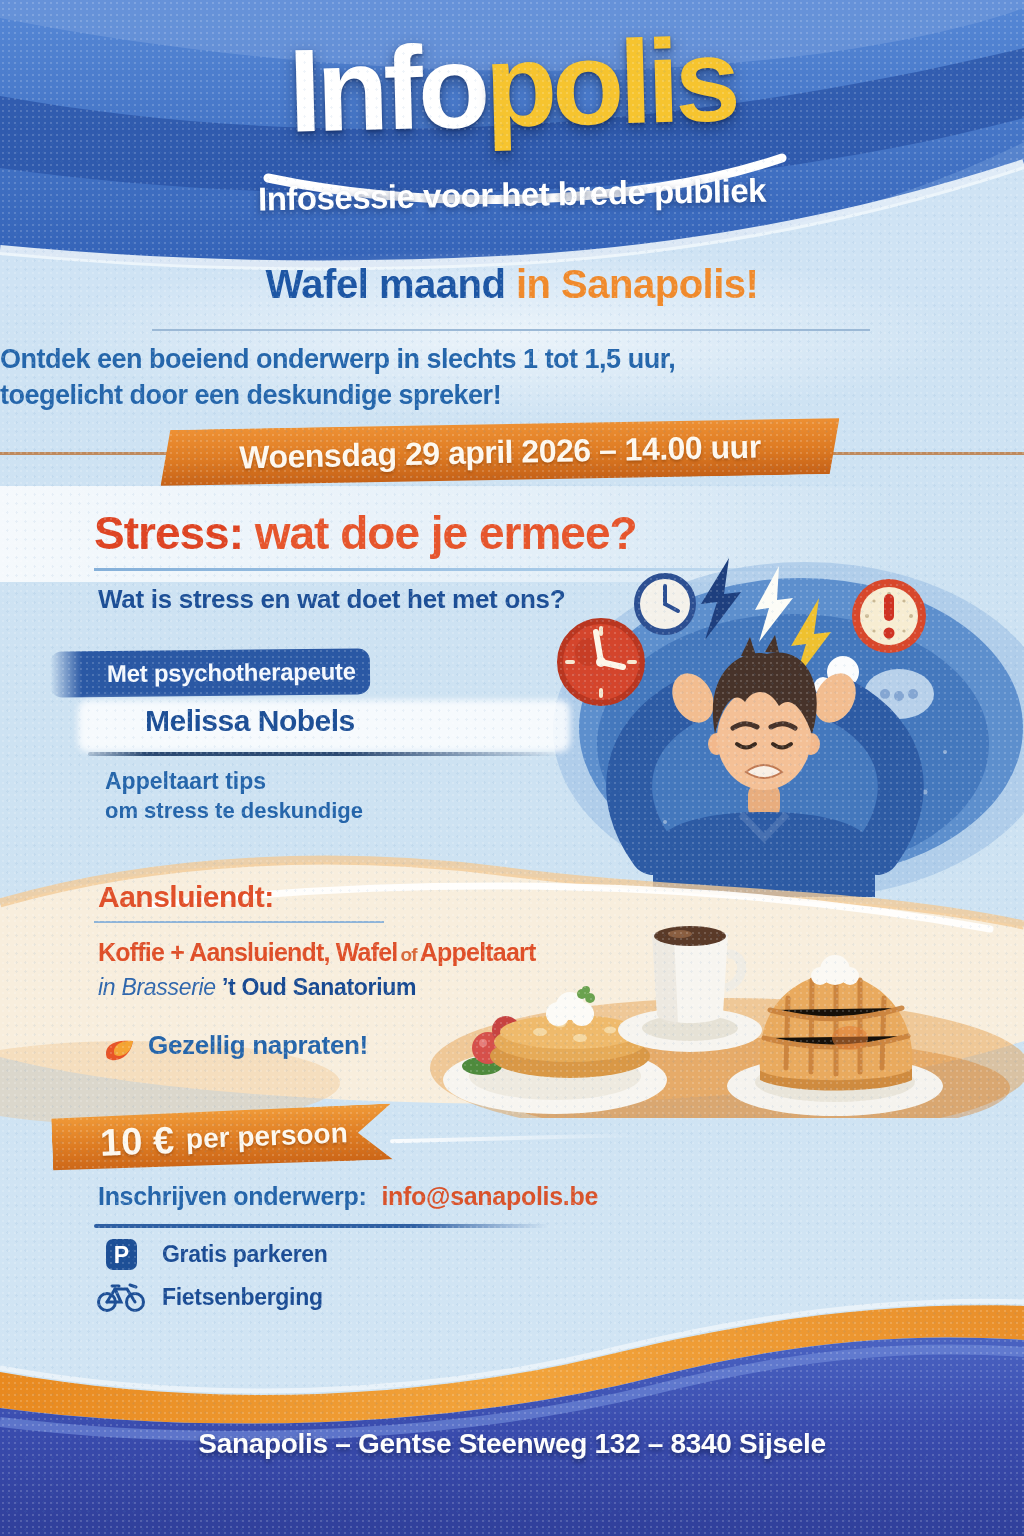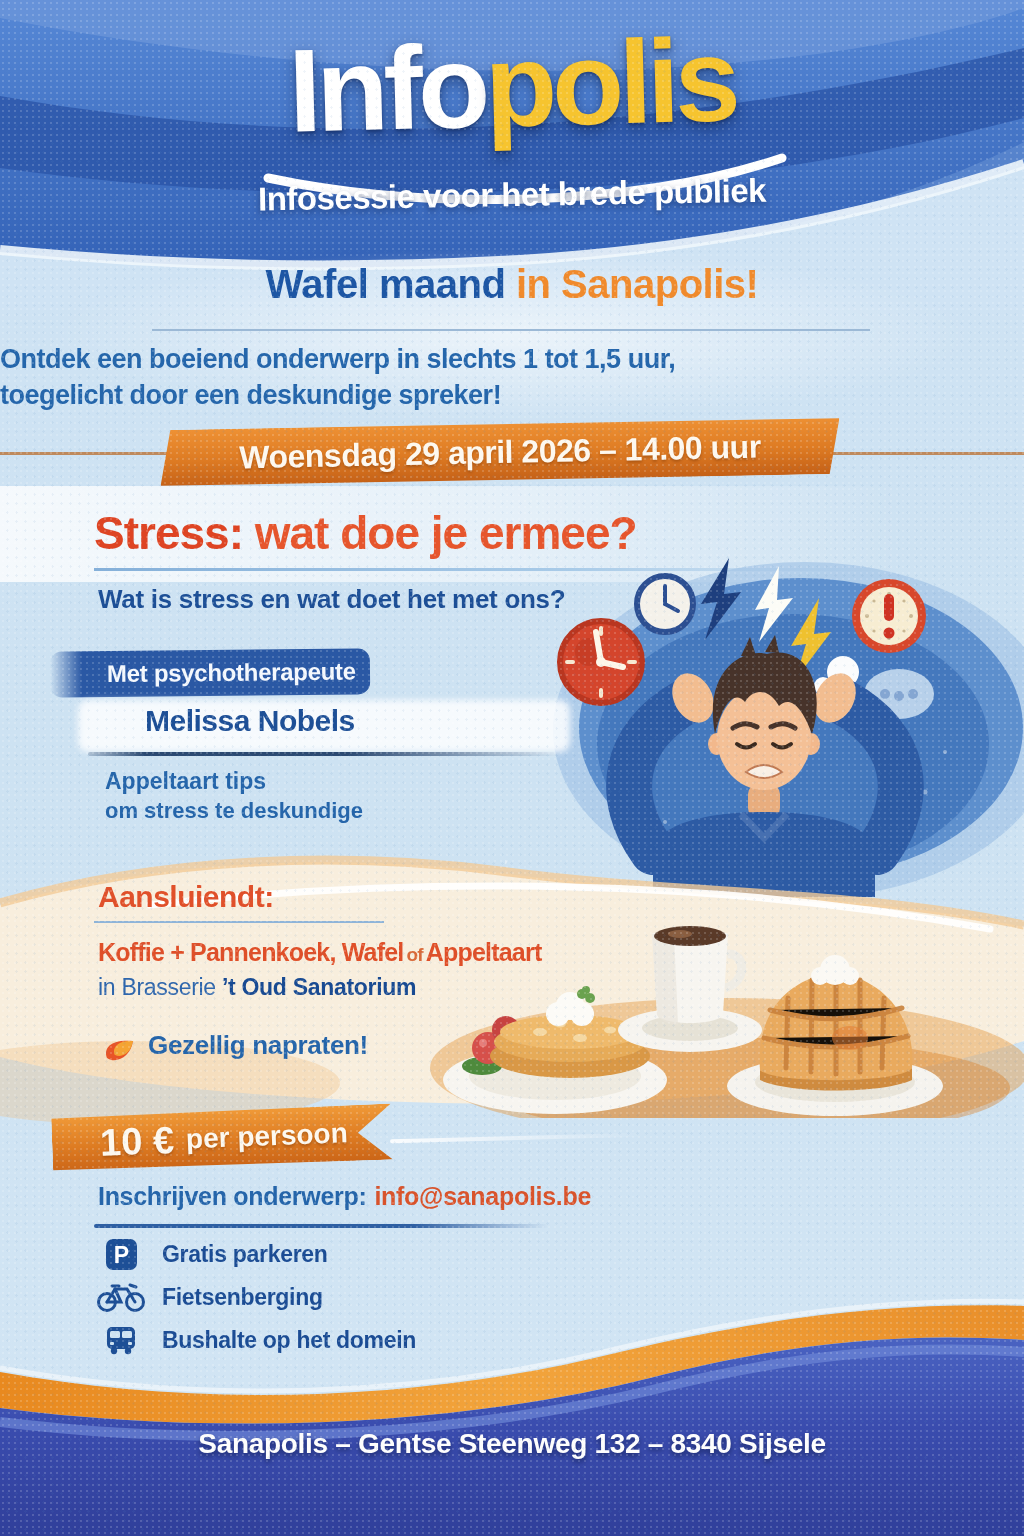--- a/index.html
+++ b/index.html
@@ -81,21 +81,21 @@
   .cream{position:absolute;left:0;top:845px;width:1024px;height:300px;}
 
   
   .after-heading{position:absolute;left:98px;top:880px;font-size:30px;font-weight:bold;
     color:#e0502a;letter-spacing:-0.5px;}
   .after-rule{position:absolute;left:94px;top:921px;width:290px;height:2px;background:#8fb4d8;}
   .menu-line{position:absolute;left:98px;top:938px;font-size:25px;font-weight:bold;
     color:#df4f28;letter-spacing:-0.8px;}
   .menu-line .menu-of{font-size:19px;color:#d96a3a;padding:0 3px;}
   .venue-line{position:absolute;left:98px;top:974px;font-size:23px;letter-spacing:-0.3px;}
-  .venue-line .venue-pre{color:#2e66ac;font-weight:normal;}
+  .venue-line .venue-pre{color:#2e66ac;font-weight:normal;font-style:italic;}
   .venue-line .venue-name{color:#184a92;font-weight:bold;}
   .leaf{position:absolute;left:102px;top:1036px;width:36px;height:28px;transform:rotate(-8deg);}
   .social{position:absolute;left:148px;top:1030px;font-size:26px;font-weight:bold;
     color:#2565aa;letter-spacing:-0.3px;}
 
   .food{position:absolute;left:430px;top:918px;width:594px;height:200px;}
 
   
   .price-tail{position:absolute;left:390px;top:1136px;width:255px;height:4px;border-radius:2px;
     background:linear-gradient(90deg,rgba(255,255,255,.9),rgba(255,255,255,0));transform:rotate(-1.5deg);}
@@ -103,21 +103,21 @@
     position:absolute;left:52px;top:1110px;width:340px;height:56px;box-sizing:border-box;
     background:linear-gradient(180deg,#f09a38 0%,#de7c22 55%,#cb6517 100%);
     transform:rotate(-2.2deg);
     clip-path:polygon(0% 4%,100% 0%,90% 50%,100% 100%,0% 96%);
     display:flex;align-items:center;padding-left:48px;gap:12px;
   }
   .price-amount{color:#fdf8ee;font-size:38px;font-weight:bold;text-shadow:0 2px 3px rgba(110,45,0,.4);}
   .price-suffix{color:#fdf8ee;font-size:28px;font-weight:bold;text-shadow:0 2px 3px rgba(110,45,0,.4);}
   .register{position:absolute;left:98px;top:1182px;font-size:25px;font-weight:bold;letter-spacing:-0.3px;}
   .register .reg-label{color:#2565aa;}
-  .register .reg-email{color:#d9532b;margin-left:8px;}
+  .register .reg-email{color:#d9532b;margin-left:15px;}
   .register-underline{position:absolute;left:94px;top:1224px;width:455px;height:4px;border-radius:2px;
     background:linear-gradient(90deg,#2e5fa3 70%,rgba(46,95,163,0));}
 
   
   .amenities{position:absolute;left:94px;top:1236px;display:flex;flex-direction:column;gap:7px;}
   .amenity{display:flex;align-items:center;gap:14px;height:36px;}
   .amenity .icon-box{width:54px;display:flex;justify-content:center;align-items:center;}
   .amenity .amenity-label{font-size:23px;font-weight:bold;color:#1b4c94;letter-spacing:-0.3px;}
 
   
@@ -289,21 +289,21 @@
   <svg class="cream" viewBox="0 0 1024 300" preserveAspectRatio="none">
     <path d="M0,60 C160,14 340,8 500,28 C680,52 850,46 1024,82 L1024,196 C860,248 640,262 440,258 C260,254 100,238 0,212 Z" fill="#f8eedd"></path>
     <path d="M0,58 C160,12 340,6 500,26 C680,50 850,44 1024,80" stroke="#f2cb97" stroke-width="9" fill="none" opacity="0.8"></path>
     <path d="M150,60 C420,30 720,34 990,84" stroke="#ffffff" stroke-width="7" fill="none" opacity="0.9" stroke-linecap="round"></path>
     <ellipse cx="130" cy="238" rx="210" ry="42" fill="#f0c083" opacity="0.35"></ellipse>
   </svg>
 
   <div class="after-heading">Aansluiendt:</div>
   <div class="after-rule"></div>
   <div class="menu-line">
-    <span class="menu-main">Koffie + Pannenkoek, Wafel</span><span class="menu-of">of</span><span class="menu-main">Appeltaart</span>
+    <span class="menu-main">Koffie + Aansluiendt, Wafel</span><span class="menu-of">of</span><span class="menu-main">Appeltaart</span>
   </div>
   <div class="venue-line">
     <span class="venue-pre">in Brasserie</span>
     <span class="venue-name">’t Oud Sanatorium</span>
   </div>
   <svg class="leaf" viewBox="0 0 36 28">
     <path d="M4,20 C1,8 14,2 32,7 C28,22 12,28 4,20 Z" fill="#e85427"></path>
     <path d="M12,18 C10,9 20,4 32,7 C29,18 19,23 12,18 Z" fill="#f5a433"></path>
   </svg>
   <div class="social">Gezellig napraten!</div>
@@ -398,34 +398,20 @@
             <circle cx="39" cy="21" r="8.5"></circle>
             <path d="M11,21 L19,8 L31,8 L39,21"></path>
             <path d="M19,8 L25,21 L11,21"></path>
             <path d="M16,5 L23,5"></path>
               <path d="M34,4 L40,6"></path>
           </g>
         </svg>
       </span>
       <span class="amenity-label">Fietsenberging</span>
     </div>
-    <div class="amenity">
-      <span class="icon-box">
-        <svg width="32" height="30" viewBox="0 0 32 30">
-          <rect x="2" y="2" width="28" height="22" rx="5" fill="#1d4f96"></rect>
-          <rect x="5" y="6" width="10" height="7" rx="1.5" fill="#cde2f2"></rect>
-          <rect x="17" y="6" width="10" height="7" rx="1.5" fill="#cde2f2"></rect>
-          <rect x="5" y="17" width="4" height="3" rx="1" fill="#cde2f2"></rect>
-          <rect x="23" y="17" width="4" height="3" rx="1" fill="#cde2f2"></rect>
-          <circle cx="9" cy="26" r="3.2" fill="#1d4f96"></circle>
-          <circle cx="23" cy="26" r="3.2" fill="#1d4f96"></circle>
-        </svg>
-      </span>
-      <span class="amenity-label">Bushalte op het domein</span>
-    </div>
   </div>
 
   <svg class="bottom-art" viewBox="0 0 1024 256" preserveAspectRatio="none">
     <defs>
       <linearGradient id="og" x1="0" y1="0" x2="1" y2="0">
         <stop offset="0" stop-color="#e8891f"></stop>
           <stop offset="0.5" stop-color="#f2a43c"></stop>
           <stop offset="1" stop-color="#e98f2a"></stop>
       </linearGradient>
       <linearGradient id="fg" x1="0" y1="0" x2="0" y2="1">

